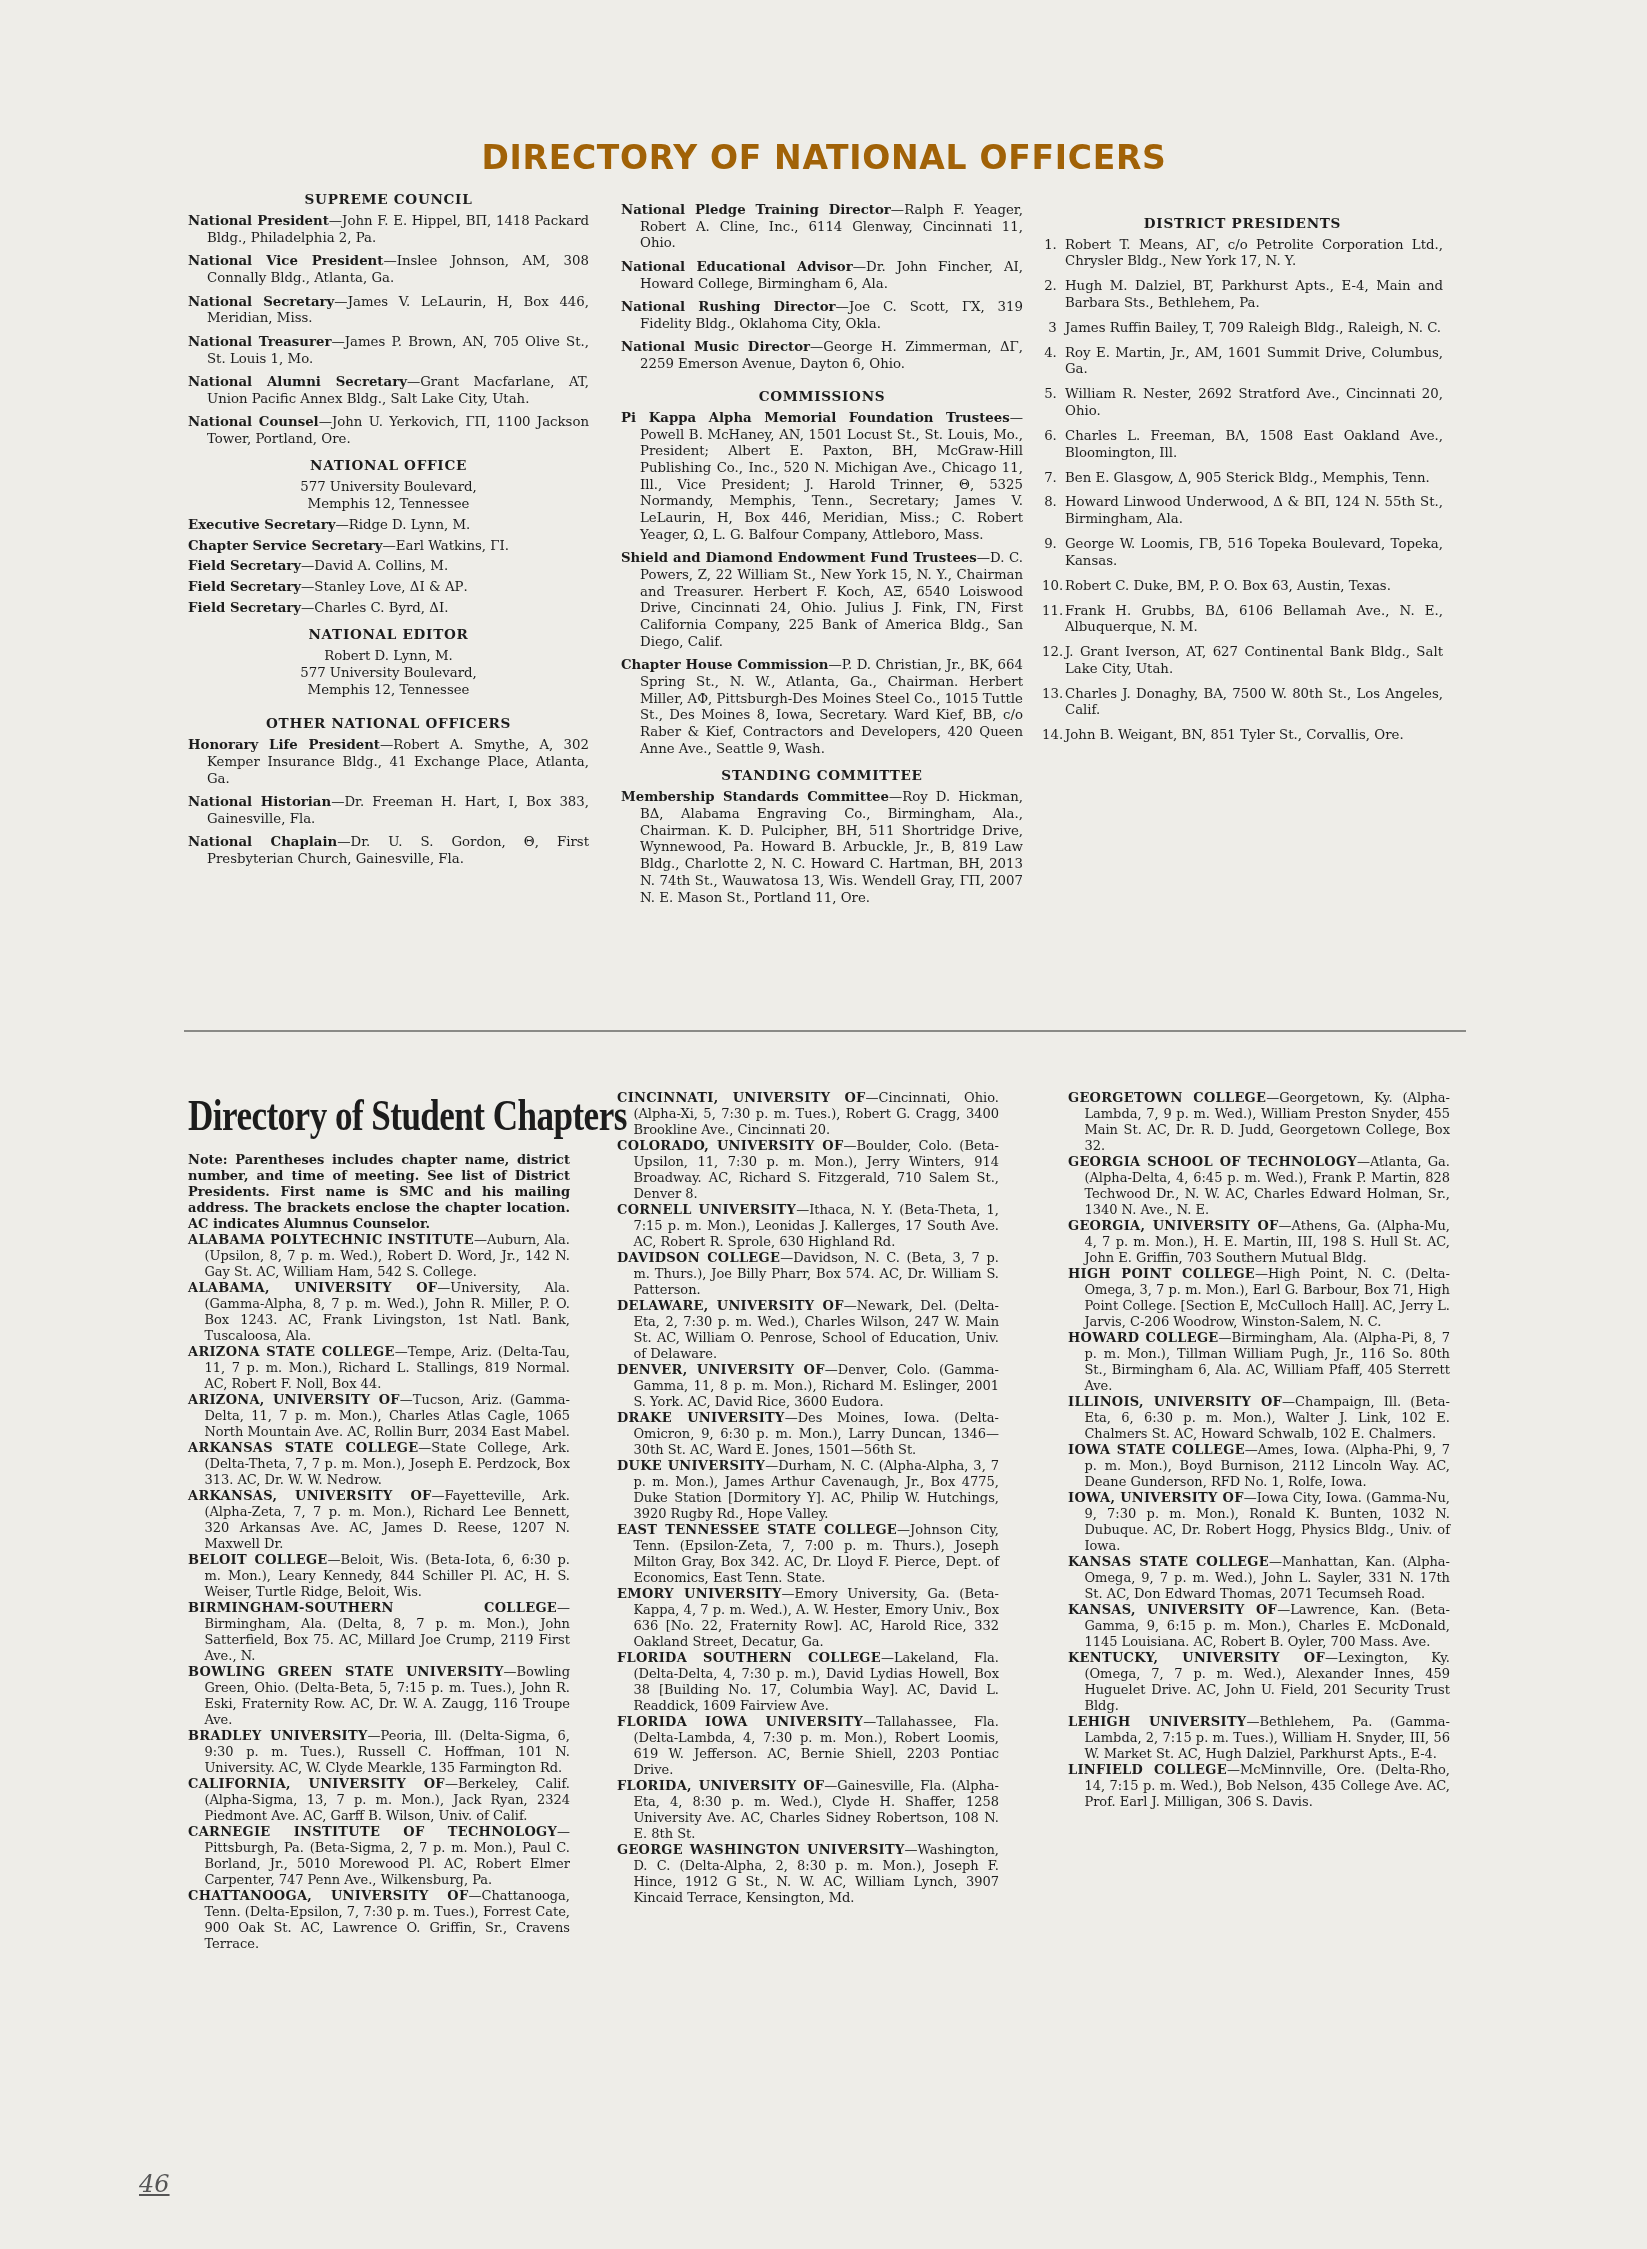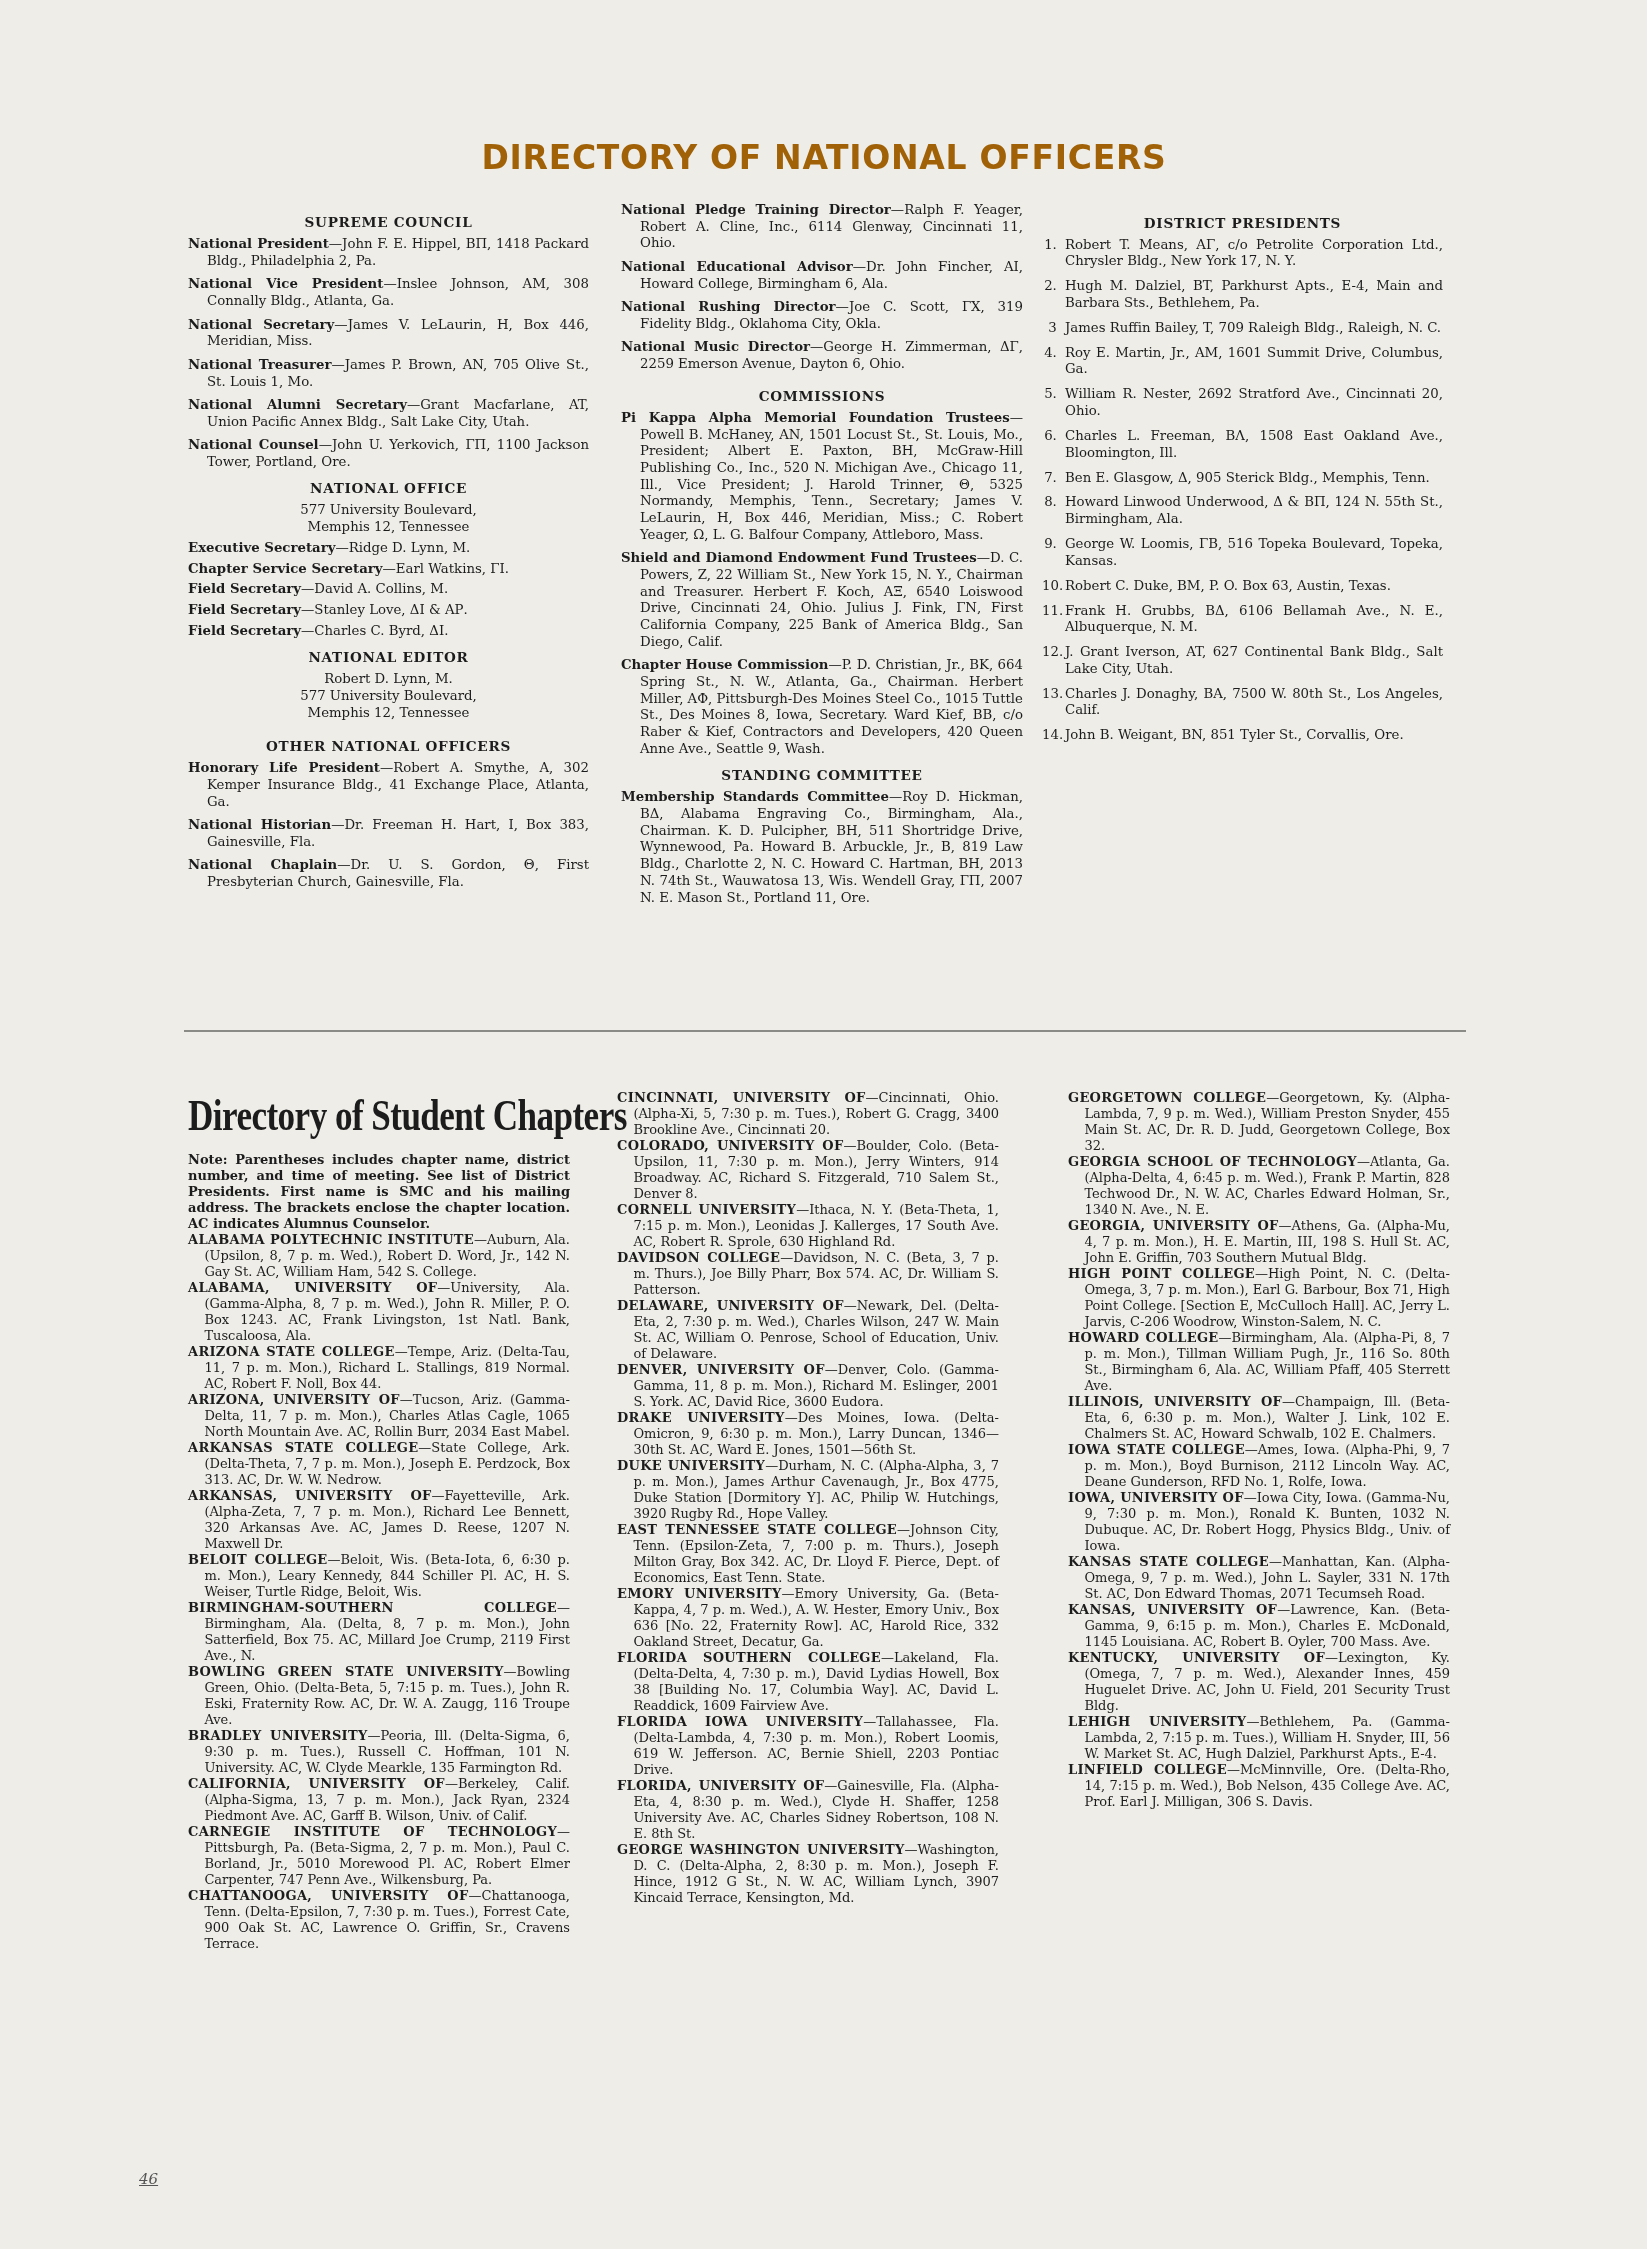--- a/index.html
+++ b/index.html
@@ -1,40 +1,40 @@
 <!DOCTYPE html>
 <html style="font-size:11px"><head>
 <meta charset="utf-8">
 <style>
   * { box-sizing: border-box; margin: 0; padding: 0; }
   html, body { width: 1648px; height: 2250px; background: #eeede8; }
   body { position: relative; font-family: "DejaVu Serif", "Liberation Serif", serif; color: #1c1c1c; overflow: hidden; }
   .page-title { position: absolute; left: 0; width: 1648px; top: 138px; text-align: center; font-family: "DejaVu Sans", "Liberation Sans", sans-serif; font-weight: 900; font-size: 33px; letter-spacing: 0.7px; color: #a16207; }
   .col { position: absolute; font-size: 13.3px; line-height: 16.7px; text-align: justify; }
-  .col1 { left: 188px; top: 214px; width: 401px; }
+  .col1 { left: 188px; top: 191px; width: 401px; }
   .col2 { left: 621px; top: 202px; width: 402px; }
   .col3 { left: 1042px; top: 202px; width: 401px; }
   .sect-head { text-align: center; font-weight: bold; font-size: 13.6px; letter-spacing: 0.7px; margin: 9.5px 0 5.5px; }
   .sect-head.first { margin-top: 0; }
   .entry { margin-bottom: 6.8px; padding-left: 19px; text-indent: -19px; }
   .entry b { font-weight: bold; }
   .centered { text-align: center; }
   .dp { display: flex; margin-bottom: 8.2px; }
   .dp .num { width: 23px; flex: none; text-align: right; padding-right: 8.2px; }
   .dp .txt { flex: 1; }
   .divider { position: absolute; left: 184px; top: 1030px; width: 1282px; height: 2px; background: #8a8a86; }
   .big-title { font-family: "Liberation Serif", "DejaVu Serif", serif; font-weight: bold; font-size: 45px; line-height: 49px; letter-spacing: -0.7px; transform: scaleX(0.78); transform-origin: left; white-space: nowrap; margin-bottom: 12.3px; }
   .scol { position: absolute; top: 1090px; font-size: 13px; line-height: 16px; text-align: justify; }
   .scol1 { left: 188px; width: 382px; top: 1106px; }
   .scol2 { left: 617px; width: 382px; }
   .scol3 { left: 1068px; width: 382px; }
   .note { font-weight: bold; margin-top: 11px; }
   .chapter { padding-left: 16.4px; text-indent: -16.4px; }
   .chapter .cname { font-weight: bold; letter-spacing: 0.3px; }
-  .page-num { position: absolute; left: 139px; top: 2170px; font-style: italic; font-size: 15px; color: #555; text-decoration: underline; }
+  .page-num { position: absolute; left: 139px; top: 2170px; font-style: italic; font-size: 24px; color: #555; text-decoration: underline; }
 </style>
 </head>
 <body>
 
 <div class="page-title">DIRECTORY OF NATIONAL OFFICERS</div>
 
 <div class="col col1">
   <div class="sect-head first">SUPREME COUNCIL</div>
   <div>
       <div class="entry"><b>National President</b><span>—John F. E. Hippel, BΠ, 1418 Packard Bldg., Philadelphia 2, Pa.</span></div>

